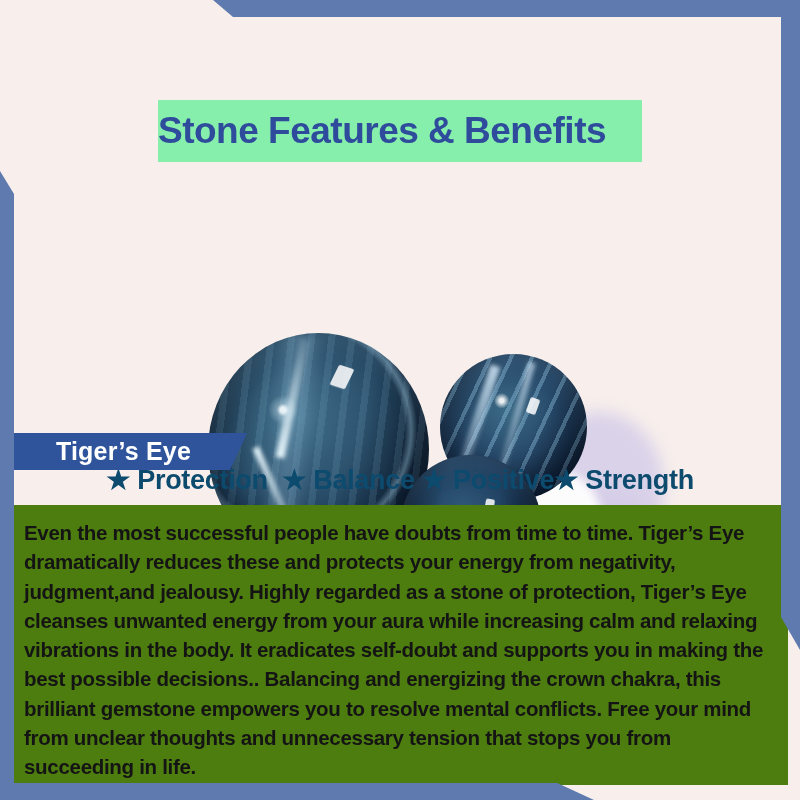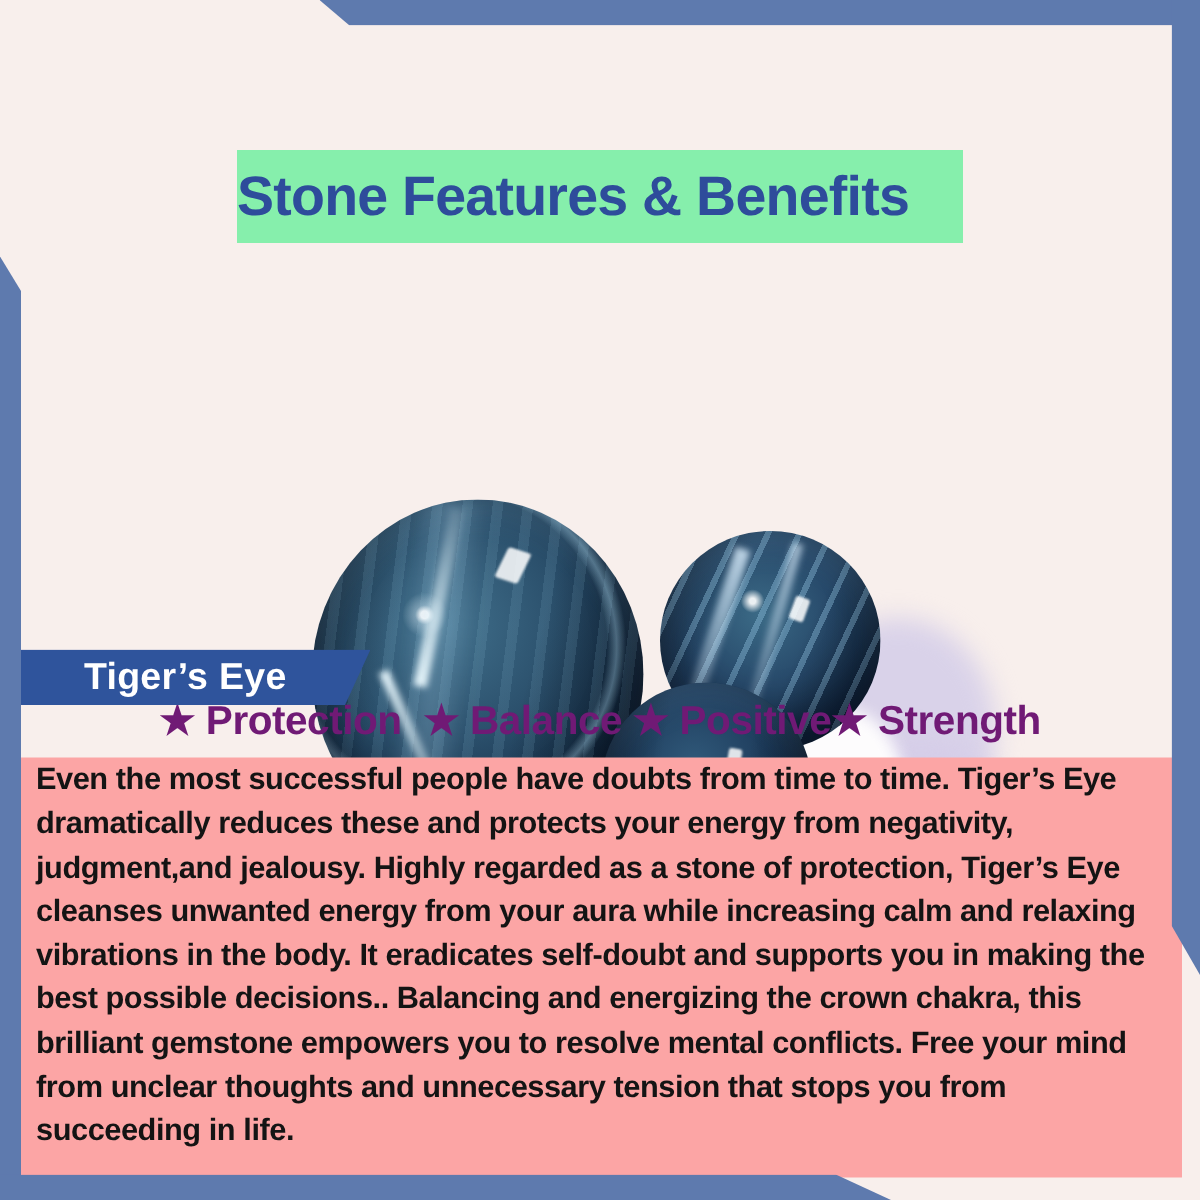--- a/index.html
+++ b/index.html
@@ -86,26 +86,26 @@
 
   
   .ribbon{ position:absolute; left:14px; top:417px; width:233px; height:37px; background:#2f549c;
       clip-path:polygon(0 0,100% 0,calc(100% - 17px) 100%,0 100%);
       display:flex; align-items:center; justify-content:center; z-index:7;margin-top:16px; }
   .ribbon span{ color:#ffffff; font-size:25px; font-weight:bold; letter-spacing:.2px;
       padding-right:14px; }
 
   
   .features{ position:absolute; left:0; top:464px; width:100%; text-align:center;
-      font-size:27px; font-weight:bold; color:#701a75; letter-spacing:-0.3px;
+      font-size:27px; font-weight:bold; color:#0c4a6e; letter-spacing:-0.3px;
       white-space:pre; z-index:3; }
 
   
   .description-box{ position:absolute; left:14px; top:505px; width:774px; height:280px;
-      background:#fca5a5; z-index:2; padding:0 14px 0 10px; }
+      background:#4d7c0f; z-index:2; padding:13px 14px 0 10px; }
   .description-box p{ font-size:20.5px; font-weight:bold; color:#141414;
       line-height:29.3px; letter-spacing:-0.3px; }
 </style>
 </head>
 <body>
 
 <div class="poster">
 
   <div class="strip strip-top"></div>
   <div class="strip strip-right"></div>

